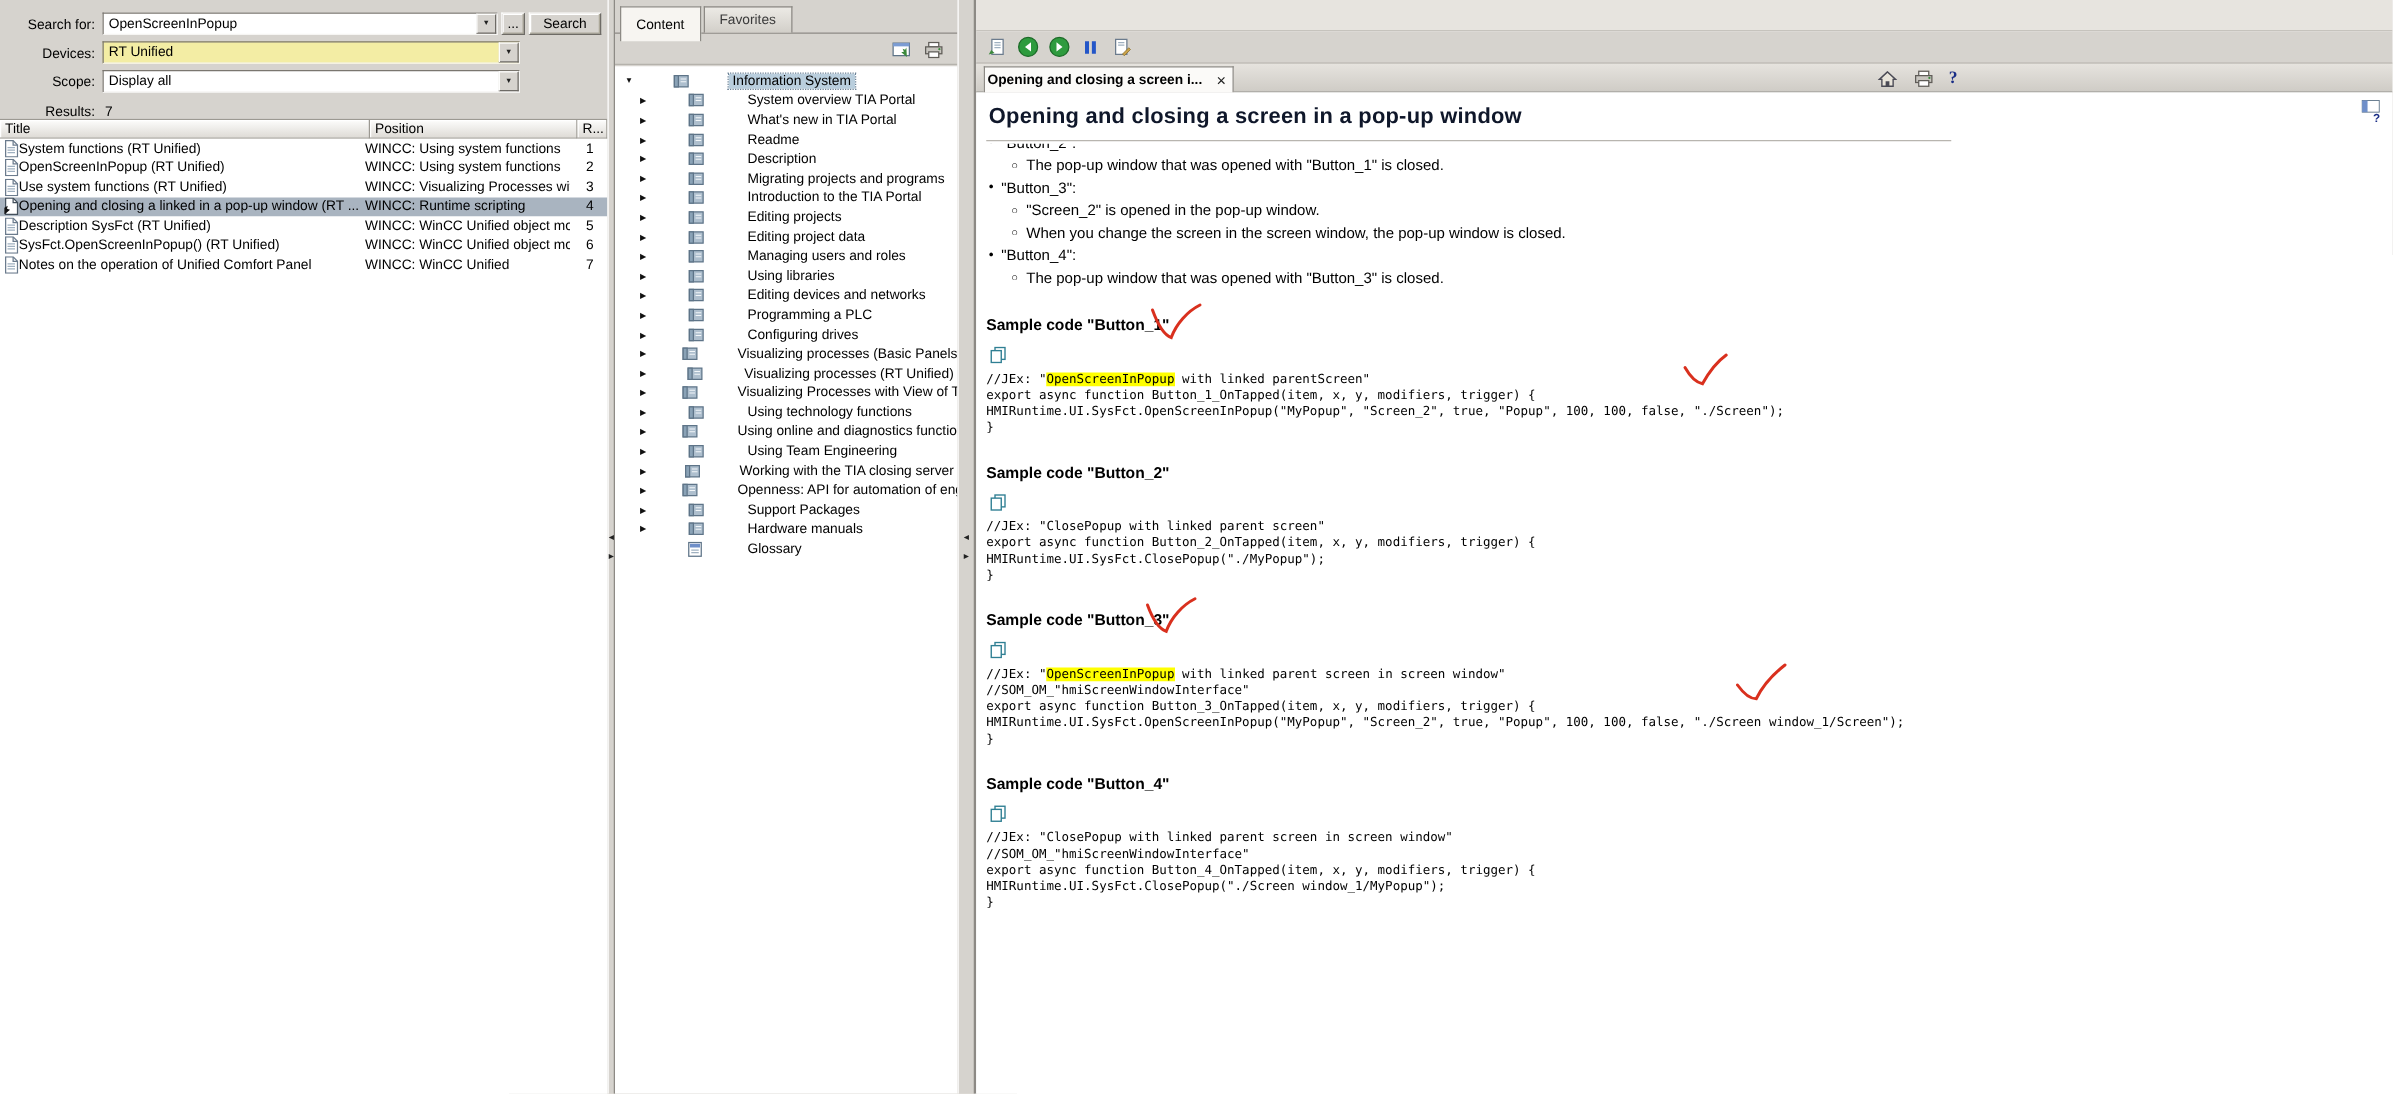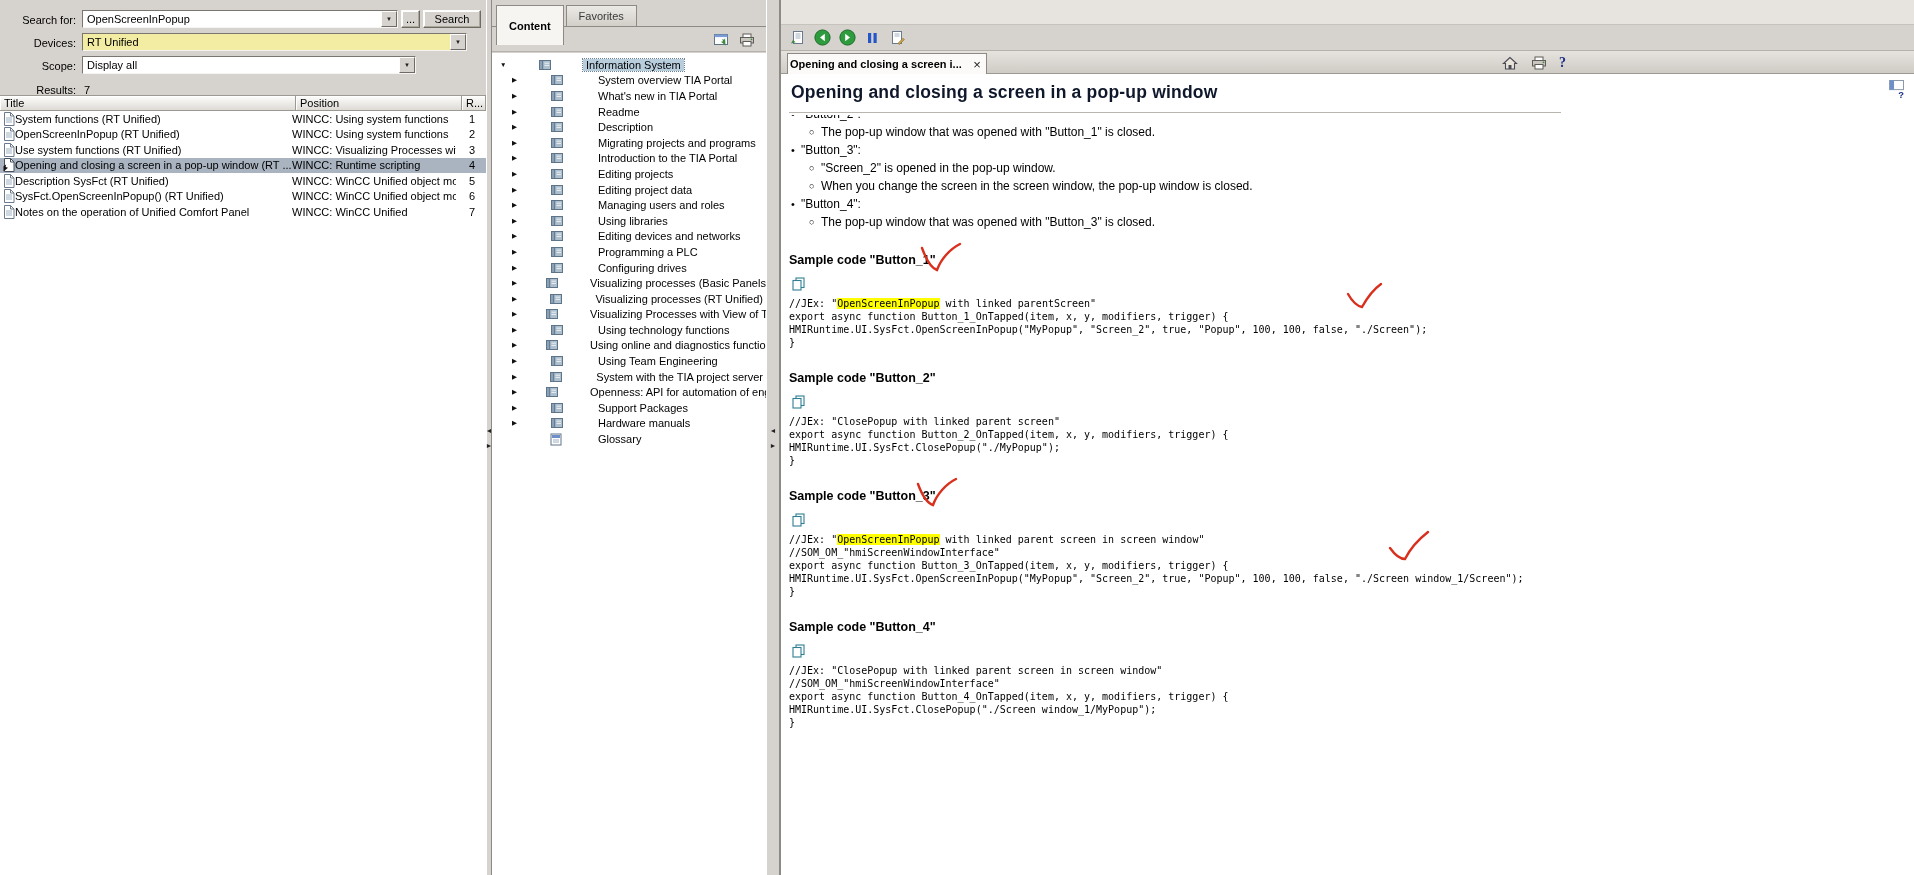--- a/index.html
+++ b/index.html
@@ -28,21 +28,21 @@
   .rpos{width:164px;overflow:hidden;}
   .rrank{width:24px;text-align:right;padding-right:5px;}
 
   
   .vsplit{position:absolute;top:0;height:875px;background:#d6d3ce;border-left:1px solid #fff;border-right:1px solid #8d8a85;display:flex;flex-direction:column;align-items:center;justify-content:center;gap:8px;font-size:7px;color:#222;}
 
   
   .middle{position:absolute;left:492px;top:0;width:274px;height:875px;background:#d6d3ce;}
   .tabs{position:absolute;top:5px;left:4px;height:22px;display:flex;z-index:2;}
   .tab{height:21px;margin-right:2px;padding:0 12px;display:flex;align-items:center;background:linear-gradient(#eceae5,#d2cfc9);border:1px solid #8d8a85;border-bottom:none;color:#3a3a3a;}
-  .tab.active{background:#f7f5f1;font-weight:bold;color:#000;height:40px;}
+  .tab.active{background:#f7f5f1;font-weight:normal;color:#000;height:28px;}
   .mp-body{position:absolute;top:26px;left:0;right:0;bottom:0;border-top:1px solid #8d8a85;}
   .mp-toolbar{position:absolute;top:1px;left:0;right:0;height:24px;display:flex;justify-content:flex-end;align-items:center;gap:8px;padding-right:10px;border-bottom:1px solid #b5b2ac;background:#d6d3ce;}
   .tool{display:flex;align-items:center;justify-content:center;width:18px;height:18px;}
   .tree{position:absolute;top:26px;left:0;right:0;bottom:0;background:#fff;overflow:hidden;padding-top:4px;}
   .tree-row{display:flex;align-items:center;height:15.6px;white-space:nowrap;padding-left:20px;gap:28px;}
   .tree-row.root{padding-left:8px;}
   .tw-arrow{width:10px;font-size:6.5px;color:#111;}
   .tw-icon{width:17px;display:flex;align-items:center;}
   .tw-label{padding:0 3px;}
   .tree-row.root .tw-label{background:#b9cedd;outline:1px dotted #6d8296;}
@@ -85,21 +85,21 @@
     <span class="flabel">Search for:</span>
     <div class="combo" style="left:82px;width:316px">
       <span class="ctext">OpenScreenInPopup</span>
       <span class="carrow">▼</span>
     </div>
     <button class="btn" style="left:401px;width:19px">...</button>
     <button class="btn" style="left:423px;width:58px">Search</button>
   </div>
   <div class="frow" style="top:33px">
     <span class="flabel">Devices:</span>
-    <div class="combo yellow" style="left:82px;width:385px">
+    <div class="combo yellow" style="left:82px;width:334px">
       <span class="ctext">RT Unified</span>
       <span class="carrow">▼</span>
     </div>
   </div>
   <div class="frow" style="top:56px">
     <span class="flabel">Scope:</span>
     <div class="combo" style="left:82px;width:334px">
       <span class="ctext">Display all</span>
       <span class="carrow">▼</span>
     </div>
@@ -159,21 +159,21 @@
           <span class="rrank">3</span>
         </div>
         <div class="rrow sel">
           <span class="ric">
             <svg width="12" height="14" viewBox="0 0 12 14">
               <path d="M1.5.5h6L11 4v9.5H1.5z" fill="#fff" stroke="#44505c"></path>
               <path d="M7.5.5V4H11" fill="none" stroke="#44505c"></path>
               <path d="M.5 13.5L5 9.8 2.6 9l.6-2.4L.5 8.2z" fill="#111"></path>
             </svg>
           </span>
-          <span class="rtitle">Opening and closing a screen in a pop-up window (RT ...</span>
+          <span class="rtitle">Opening and closing a linked in a pop-up window (RT ...</span>
           <span class="rpos">WINCC: Runtime scripting</span>
           <span class="rrank">4</span>
         </div>
         <div class="rrow">
           <span class="ric">
             <svg width="12" height="14" viewBox="0 0 12 14">
               <path d="M1.5.5h6L11 4v9.5H1.5z" fill="#fff" stroke="#6b7b8d"></path>
               <path d="M7.5.5V4H11" fill="none" stroke="#6b7b8d"></path>
               <line x1="3" y1="6" x2="9" y2="6" stroke="#9fb0c0"></line>
               <line x1="3" y1="8" x2="9" y2="8" stroke="#9fb0c0"></line>
@@ -488,21 +488,21 @@
         <div class="tree-row">
           <span class="tw-arrow">▶</span>
           <span class="tw-icon">
             <svg width="14" height="12" viewBox="0 0 14 12">
               <rect x="1.5" y="1.5" width="11" height="9" fill="#aebfce" stroke="#5e7488"></rect>
               <rect x="1.5" y="1.5" width="3.2" height="9" fill="#8aa2b6" stroke="#5e7488"></rect>
               <line x1="6.5" y1="4.2" x2="11" y2="4.2" stroke="#f2f6f9" stroke-width=".9"></line>
               <line x1="6.5" y1="6.4" x2="11" y2="6.4" stroke="#f2f6f9" stroke-width=".9"></line>
             </svg>
           </span>
-          <span class="tw-label">System with the TIA project server</span>
+          <span class="tw-label">Working with the TIA closing server</span>
         </div>
         <div class="tree-row">
           <span class="tw-arrow">▶</span>
           <span class="tw-icon">
             <svg width="14" height="12" viewBox="0 0 14 12">
               <rect x="1.5" y="1.5" width="11" height="9" fill="#aebfce" stroke="#5e7488"></rect>
               <rect x="1.5" y="1.5" width="3.2" height="9" fill="#8aa2b6" stroke="#5e7488"></rect>
               <line x1="6.5" y1="4.2" x2="11" y2="4.2" stroke="#f2f6f9" stroke-width=".9"></line>
               <line x1="6.5" y1="6.4" x2="11" y2="6.4" stroke="#f2f6f9" stroke-width=".9"></line>
             </svg>

